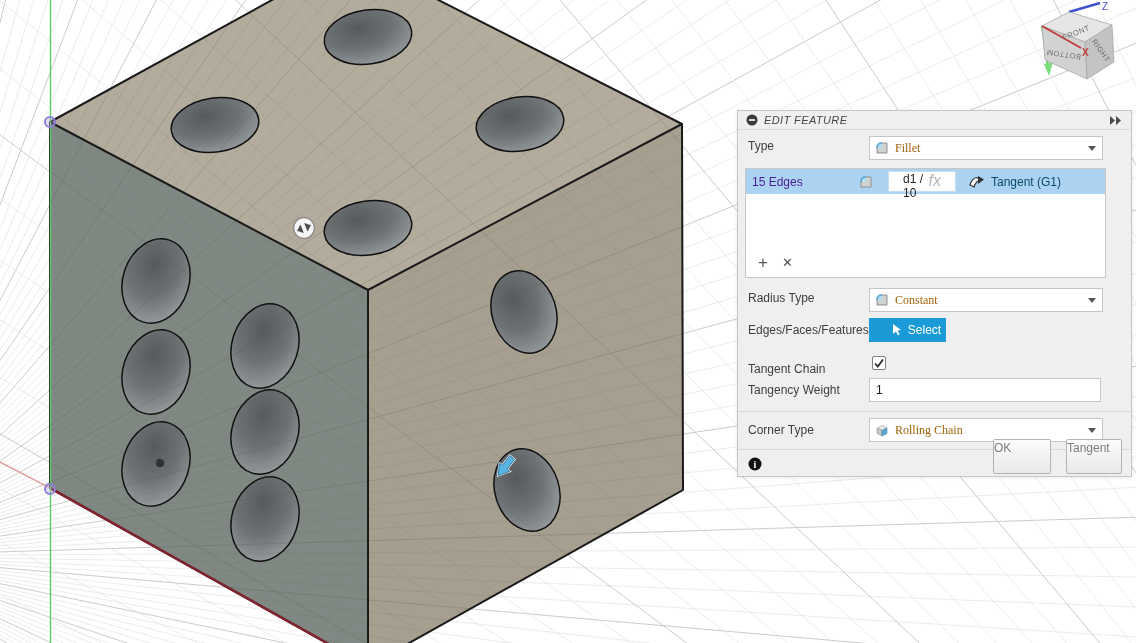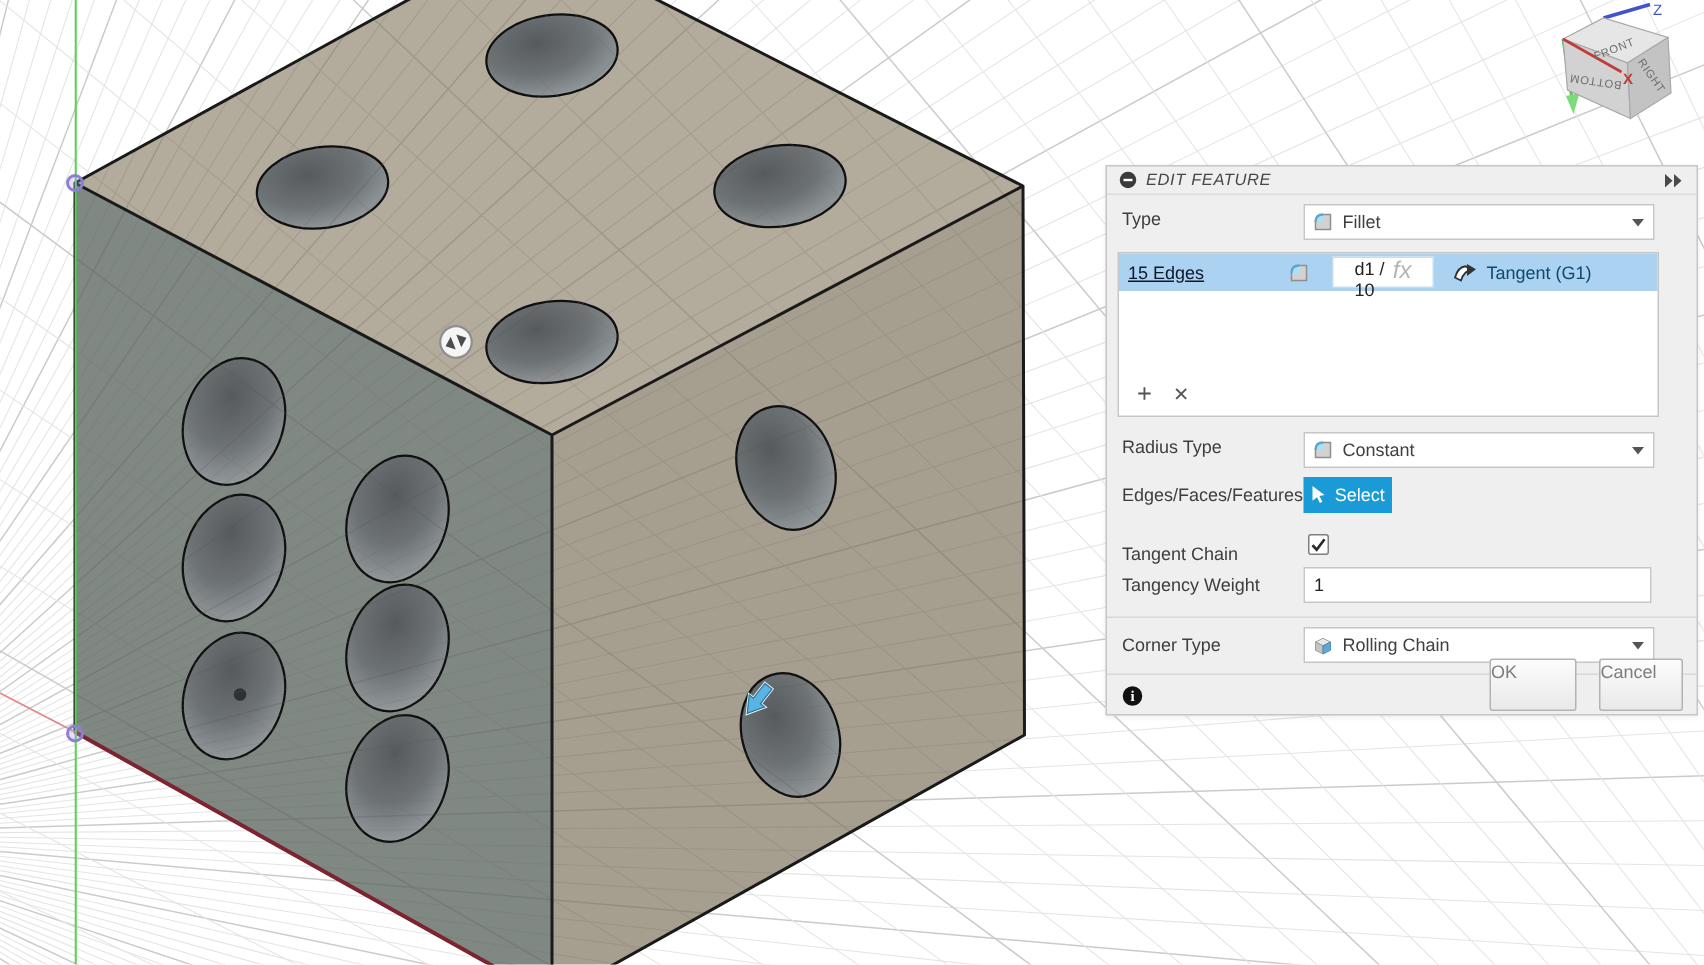--- a/index.html
+++ b/index.html
@@ -10,27 +10,27 @@
   
   .panel{position:absolute;left:737px;top:110px;width:395px;height:367px;background:#efefef;
     border:1px solid #c6c6c6;box-sizing:border-box;font-size:12px;color:#3e3e3e;
     box-shadow:0 1px 4px rgba(0,0,0,.08);}
   .hdr{position:absolute;left:0;top:0;right:0;height:19px;border-bottom:1px solid #dcdcdc;
     display:flex;align-items:center;padding:0 8px;box-sizing:border-box;}
   .hdr-title{font-size:11px;letter-spacing:.4px;color:#474747;margin-left:6px;flex:1;font-style:italic;}
   .row-label{position:absolute;left:10px;height:24px;line-height:24px;}
   .ctl{position:absolute;left:131px;width:234px;height:24px;background:#fff;border:1px solid #c6c6c6;
     box-sizing:border-box;display:flex;align-items:center;padding:0 4px;gap:5px;cursor:default;}
-  .ctl .txt{flex:1;color:#404040;}
+  .ctl .txt{flex:1;color:#a16207;font-family:Liberation Serif, serif;}
   .caret{width:0;height:0;border-left:4px solid transparent;border-right:4px solid transparent;
     border-top:5px solid #555;margin-right:2px;}
   .listbox{position:absolute;left:7px;top:57px;width:361px;height:110px;background:#fff;
     border:1px solid #c6c6c6;box-sizing:border-box;}
   .edgerow{position:absolute;left:0;top:0;right:0;height:25px;display:flex;align-items:center;}
-  .edgerow .lbl{margin-left:6px;width:106px;color:#0f172a;text-decoration:underline;}
+  .edgerow .lbl{margin-left:6px;width:106px;color:#4c1d95;}
   .valbox{width:68px;height:21px;background:#fff;border:1px solid #c9dcec;box-sizing:border-box;
     display:flex;padding:0 14px;margin-left:14px;}
   .valbox .v{flex:1;color:#222;}
   .valbox .fx{font-style:italic;color:#b4b4b4;font-size:16px;}
   .cont-lbl{margin-left:6px;color:#0c4a6e;}
   .plusminus{position:absolute;left:12px;bottom:6px;display:flex;gap:14px;align-items:center;}
   .pm{font-size:17px;color:#555;line-height:16px;cursor:pointer;}
   .selbtn{position:absolute;left:131px;width:59px;height:24px;display:flex;align-items:center;
     justify-content:center;gap:4px;color:#fff;cursor:pointer;}
   .checkbox{position:absolute;left:134px;width:14px;height:14px;background:#fff;
@@ -413,21 +413,21 @@
       <svg width="16" height="16">
         <path d="M3 13 V8 Q3 3 8 3 H13 V13 Z" fill="#d2d2d2" stroke="#8f8f8f" stroke-width="1"></path>
         <path d="M3 8 Q3 3 8 3 L8 8 Z" fill="#aee0f4"></path>
         <path d="M3 8 Q3 3 8 3" fill="none" stroke="#5aa7d0" stroke-width="1.6"></path>
       </svg>
       <span class="txt">Constant</span>
       <span class="caret"></span>
     </div>
 
     <div class="row-label" style="top:207px">Edges/Faces/Features</div>
-    <div class="selbtn" style="top: 207px; background: rgb(26, 154, 214);">
+    <div class="selbtn" style="top: 207px; background: rgb(26, 154, 214); padding-left: 18px;">
       <svg width="12" height="14">
         <polygon points="1,1 9,7 5.6,7.6 7.6,11.5 5.9,12.3 4,8.5 1,10.8" fill="#fff"></polygon>
       </svg>
       <span>Select</span>
     </div>
 
     <div class="row-label" style="top:246px">Tangent Chain</div>
     <div class="checkbox" style="top:245px">
       <svg width="12" height="12">
         <path d="M2,6.5 L4.8,9.5 L10,2.5" stroke="#2b2b2b" stroke-width="1.8" fill="none"></path>
@@ -452,15 +452,15 @@
 
     <div class="sep" style="top:338px"></div>
 
     <div class="info">
       <svg width="14" height="14">
           <circle cx="7" cy="7" r="6.5" fill="#111"></circle>
         <text x="7" y="10.5" text-anchor="middle" font-size="10" font-weight="bold" fill="#fff" font-family="Liberation Serif,serif">i</text>
       </svg>
     </div>
     <div class="btn" style="left:255px;width:58px">OK</div>
-    <div class="btn" style="left:328px;width:56px">Cancel</div>
+    <div class="btn" style="left:328px;width:56px">Tangent</div>
   </div>
 </div>
 
 </body></html>

